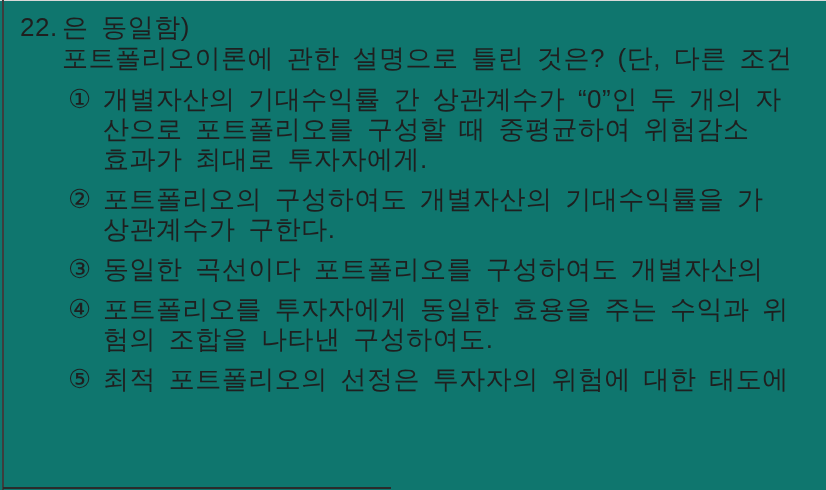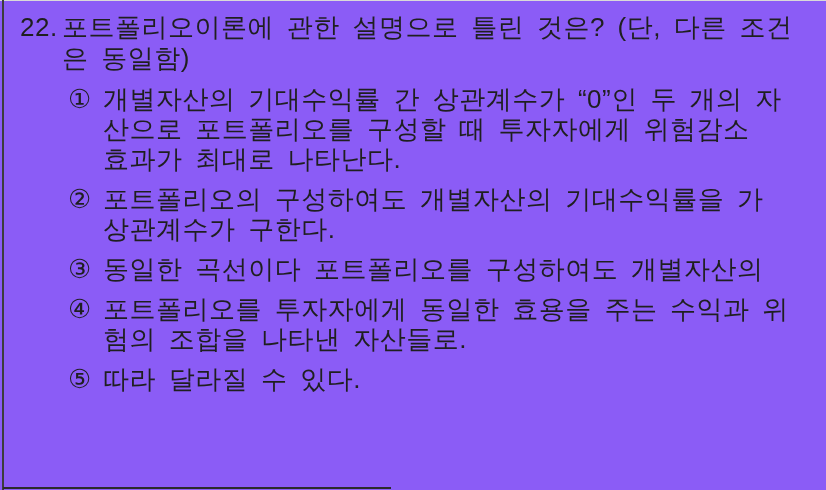--- a/index.html
+++ b/index.html
@@ -4,21 +4,21 @@
 <style>
   html, body {
     margin: 0;
     padding: 0;
     background: #ffffff;
   }
   .page {
     position: relative;
     width: 826px;
     height: 490px;
-    background: #8b5cf6;
+    background: #0f766e;
     overflow: hidden;
     font-family: "Liberation Sans", "DejaVu Sans", sans-serif;
     color: #1f1f1f;
     font-size: 26px;
     letter-spacing: 0.5px;
     word-spacing: 5px;
   }
   .left-rule {
     position: absolute;
     left: 2px; top: 0;
@@ -74,33 +74,33 @@
 </head>
 <body>
 
 <div class="page">
   <div class="top-rule"></div>
   <div class="left-rule"></div>
 
   <div class="question">
     <span class="qnum">22.</span>
     <div class="qtext">
+      <div class="tline">은 동일함)</div>
       <div class="tline">포트폴리오이론에 관한 설명으로 틀린 것은? (단, 다른 조건</div>
-      <div class="tline">은 동일함)</div>
     </div>
   </div>
 
   <div class="options">
 
     <div class="option">
       <span class="marker">①</span>
       <div class="olines">
         <div class="tline">개별자산의 기대수익률 간 상관계수가 “0”인 두 개의 자</div>
-        <div class="tline">산으로 포트폴리오를 구성할 때 투자자에게 위험감소</div>
-        <div class="tline">효과가 최대로 나타난다.</div>
+        <div class="tline">산으로 포트폴리오를 구성할 때 중평균하여 위험감소</div>
+        <div class="tline">효과가 최대로 투자자에게.</div>
       </div>
     </div>
 
     <div class="option">
       <span class="marker">②</span>
       <div class="olines">
         <div class="tline">포트폴리오의 구성하여도 개별자산의 기대수익률을 가</div>
         <div class="tline">상관계수가 구한다.</div>
       </div>
     </div>
@@ -109,27 +109,27 @@
       <span class="marker">③</span>
       <div class="olines">
         <div class="tline">동일한 곡선이다 포트폴리오를 구성하여도 개별자산의</div>
       </div>
     </div>
 
     <div class="option">
       <span class="marker">④</span>
       <div class="olines">
         <div class="tline">포트폴리오를 투자자에게 동일한 효용을 주는 수익과 위</div>
-        <div class="tline">험의 조합을 나타낸 자산들로.</div>
+        <div class="tline">험의 조합을 나타낸 구성하여도.</div>
       </div>
     </div>
 
     <div class="option">
       <span class="marker">⑤</span>
       <div class="olines">
-        <div class="tline">따라 달라질 수 있다.</div>
+        <div class="tline">최적 포트폴리오의 선정은 투자자의 위험에 대한 태도에</div>
       </div>
     </div>
 
   </div>
 
   <div class="bottom-rule"></div>
 </div>
 
 </body></html>

